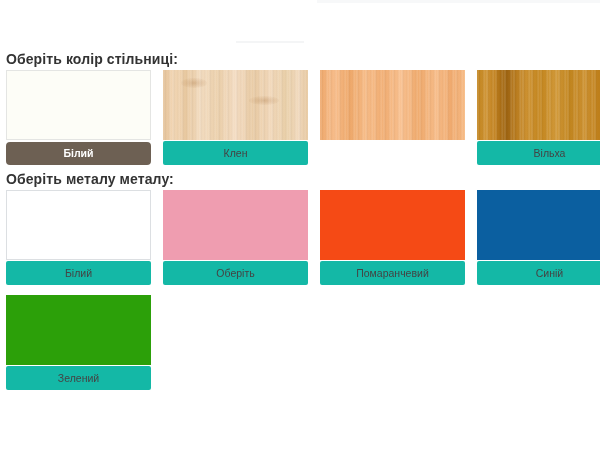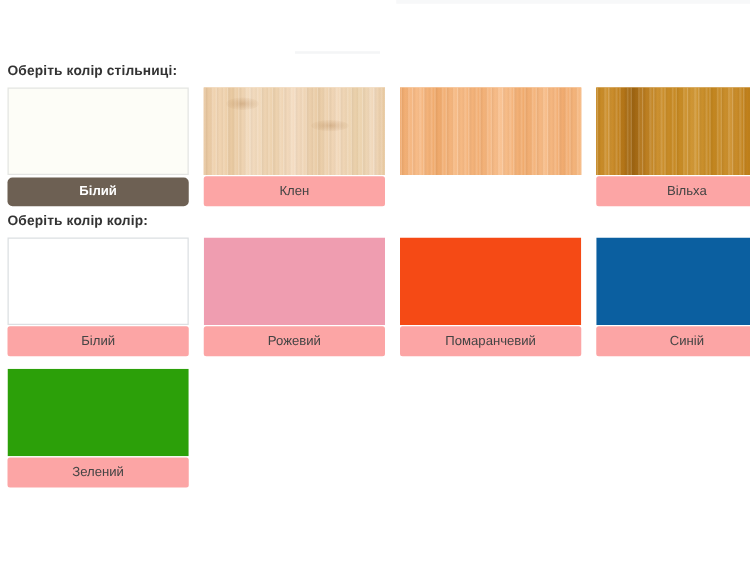--- a/index.html
+++ b/index.html
@@ -37,21 +37,21 @@
 
   .page {
     position: absolute;
     left: 0;
     top: 0;
     width: 600px;
     height: 450px;
   }
 
   .section-title {
-    font-size: 11px;
+    font-size: 14px;
     font-weight: bold;
     color: #333333;
     letter-spacing: 0.1px;
     margin: 0;
   }
   .title-tabletop { position: absolute; left: 6px; top: 51px; }
   .title-metal    { position: absolute; left: 6px; top: 171px; }
 
   
   .grid {
@@ -80,21 +80,21 @@
 
   
   .tile-label {
     box-sizing: border-box;
     width: 145px;
     height: 24px;
     line-height: 24px;
     text-align: center;
     font-size: 10.5px;
     color: #444444;
-    background: #fca5a5;
+    background: #14b8a6;
     border-radius: 2px;
     margin-top: 1px;
     white-space: nowrap;
     overflow: hidden;
   }
   
   .tile.selected .tile-label {
     background: #6d6053;
     color: #ffffff;
     font-weight: bold;
@@ -200,35 +200,35 @@
       <div class="swatch wood wood-beech"></div>
     </div>
 
     <div class="tile">
       <div class="swatch wood wood-alder"></div>
       <div class="tile-label">Вільха</div>
     </div>
 
   </div>
 
-  <h2 class="section-title title-metal">Оберіть колір колір:</h2>
+  <h2 class="section-title title-metal">Оберіть металу металу:</h2>
 
   <div class="grid grid-metal">
 
 
     <div class="tile">
       <div class="swatch swatch-white-metal"></div>
       <div class="tile-label">Білий</div>
     </div>
 
     <div class="tile">
       <div class="swatch">
         <div class="solid" style="background:#ef9db0;"></div>
       </div>
-      <div class="tile-label">Рожевий</div>
+      <div class="tile-label">Оберіть</div>
     </div>
 
     <div class="tile">
       <div class="swatch">
         <div class="solid" style="background:#f54a15;"></div>
       </div>
       <div class="tile-label">Помаранчевий</div>
     </div>
 
     <div class="tile">

